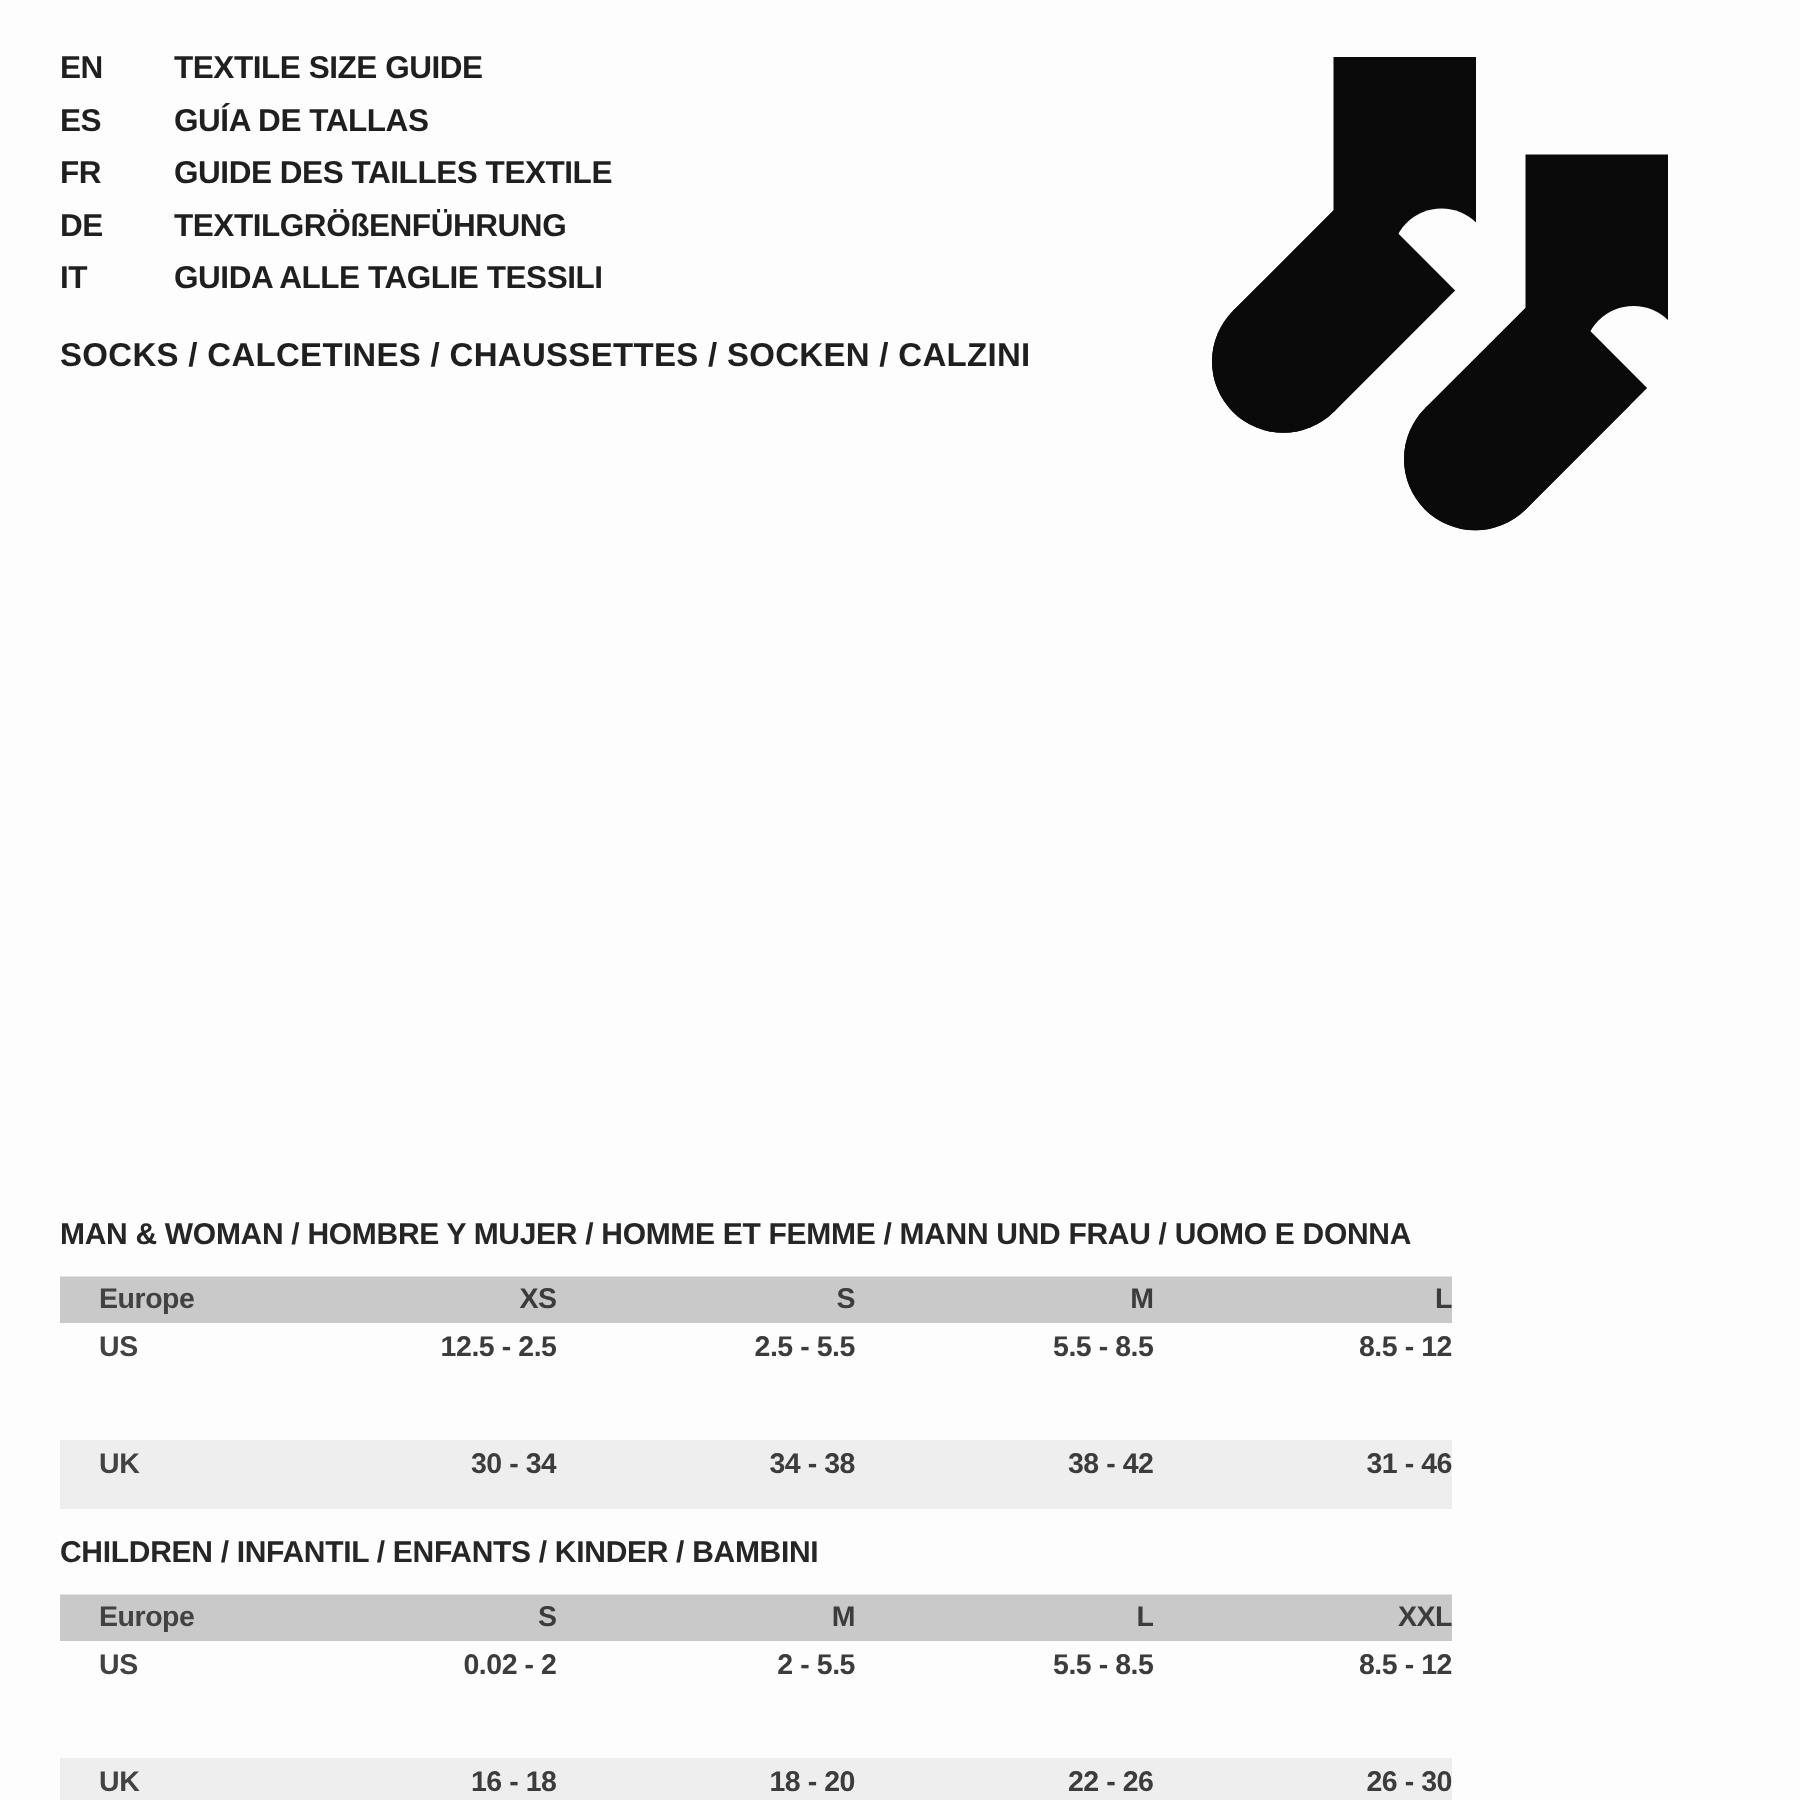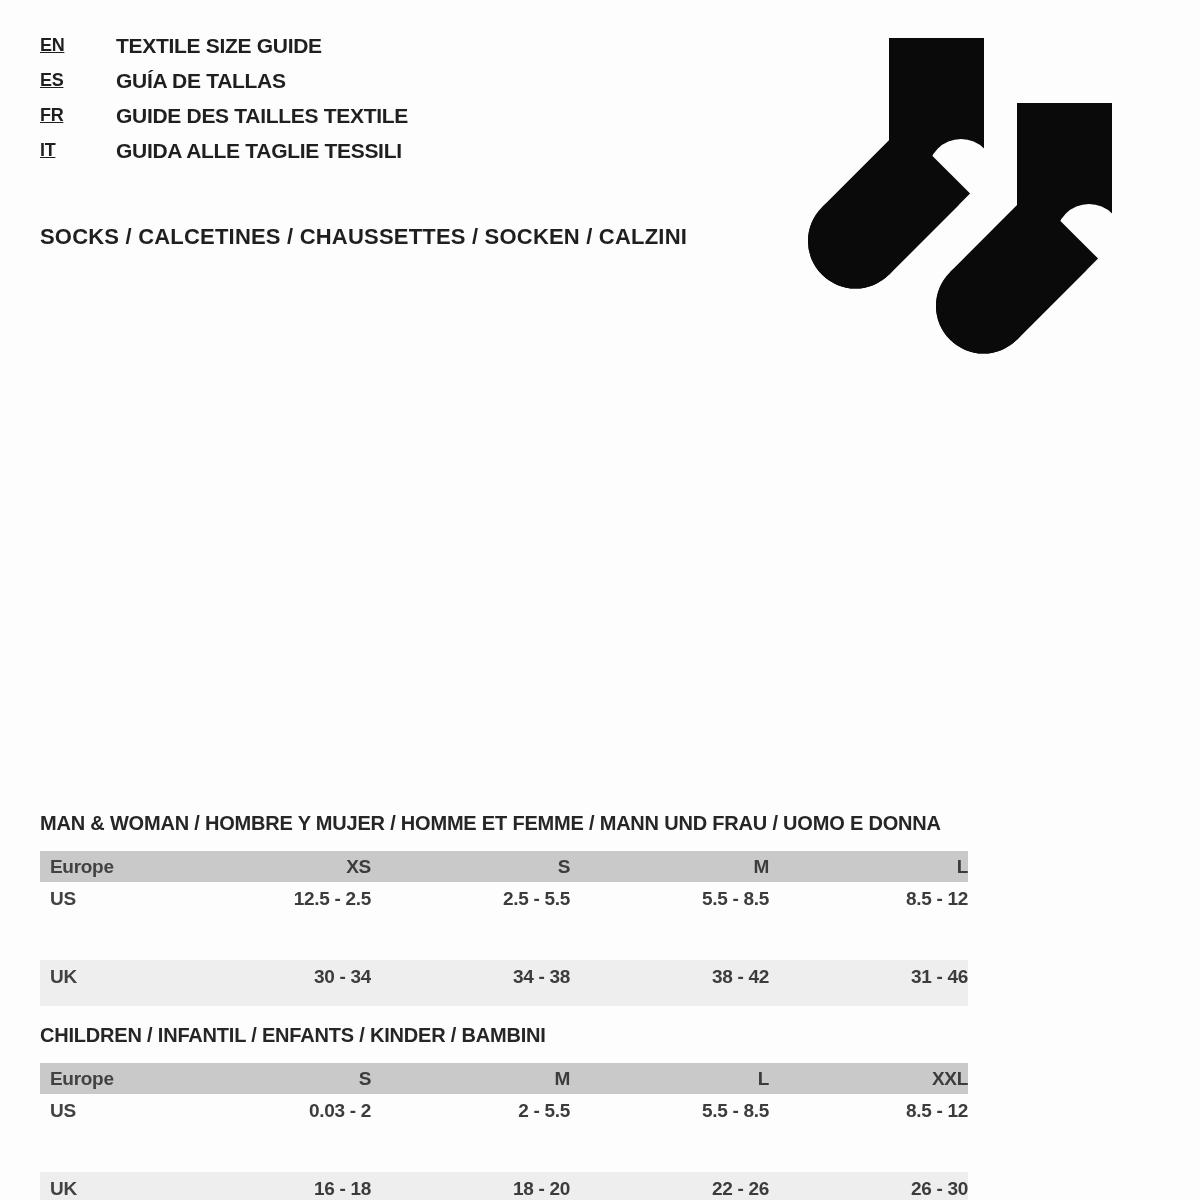--- a/index.html
+++ b/index.html
@@ -10,21 +10,21 @@
     background: #fdfdfd;
     overflow: hidden;
     font-family: "Liberation Sans", sans-serif;
     color: #1f1f1f;
   }
 
   
   .lang-list { position: absolute; left: 40px; top: 28px; }
   .lang-row { display: flex; height: 35px; line-height: 35px; }
   .lang-code {
-    width: 76px; font-weight: bold; font-size: 18px; letter-spacing: -0.3px; text-decoration: underline;
+    width: 76px; font-weight: bold; font-size: 21px; letter-spacing: -0.3px;
   }
   .lang-label {
     font-weight: bold; font-size: 21px; letter-spacing: -0.3px; white-space: nowrap;
   }
 
   
   .category {
     position: absolute; left: 40px; top: 224px;
     font-weight: bold; font-size: 22px; letter-spacing: 0.2px; white-space: nowrap;
   }
@@ -42,39 +42,43 @@
   }
   .tbl { width: 100%; }
   .tr { display: grid; grid-template-columns: 132px 1fr 1fr 1fr 1fr; }
   .tr.thead { background: #c9c9c9; height: 31px; line-height: 31px; }
   .tr.trow  { height: 46px; line-height: 34px; }
   .tr.alt   { background: #eeeeee; margin-top: 32px; }
   .td {
     text-align: right; font-weight: bold; font-size: 19px;
     letter-spacing: -0.3px; color: #3c3c3c; overflow: hidden;
   }
-  .td.first { text-align: left; padding-left: 10px; color: #424242; }
+  .td.first { text-align: left; padding-left: 26px; color: #424242; }
 </style>
 </head>
 <body>
 
 <div class="page">
 
   <div class="lang-list">
     <div class="lang-row">
       <span class="lang-code">EN</span>
       <span class="lang-label">TEXTILE SIZE GUIDE</span>
     </div>
     <div class="lang-row">
       <span class="lang-code">ES</span>
       <span class="lang-label">GUÍA DE TALLAS</span>
     </div>
     <div class="lang-row">
       <span class="lang-code">FR</span>
       <span class="lang-label">GUIDE DES TAILLES TEXTILE</span>
+    </div>
+    <div class="lang-row">
+      <span class="lang-code">DE</span>
+      <span class="lang-label">TEXTILGRÖßENFÜHRUNG</span>
     </div>
     <div class="lang-row">
       <span class="lang-code">IT</span>
       <span class="lang-label">GUIDA ALLE TAGLIE TESSILI</span>
     </div>
   </div>
 
   <div class="category">SOCKS / CALCETINES / CHAUSSETTES / SOCKEN / CALZINI</div>
 
   <svg class="socks-svg" width="400" height="360" viewBox="0 0 400 360" aria-hidden="true">
@@ -120,21 +124,21 @@
     <div class="tbl">
       <div class="tr thead">
         <div class="td first">Europe</div>
         <div class="td">S</div>
         <div class="td">M</div>
         <div class="td">L</div>
         <div class="td">XXL</div>
       </div>
       <div class="tr trow">
         <div class="td first">US</div>
-        <div class="td">0.03 - 2</div>
+        <div class="td">0.02 - 2</div>
         <div class="td">2 - 5.5</div>
         <div class="td">5.5 - 8.5</div>
         <div class="td">8.5 - 12</div>
       </div>
       <div class="tr trow alt">
         <div class="td first">UK</div>
         <div class="td">16 - 18</div>
         <div class="td">18 - 20</div>
         <div class="td">22 - 26</div>
         <div class="td">26 - 30</div>

